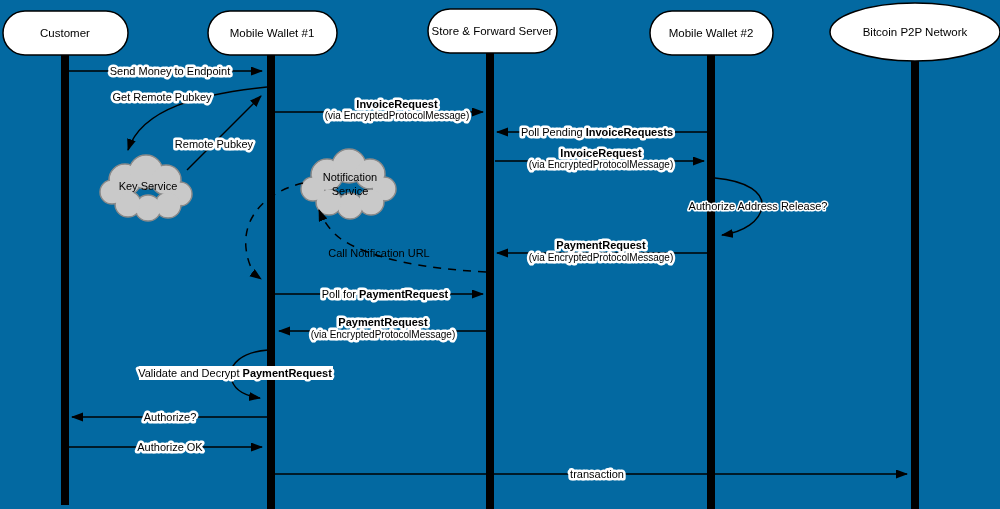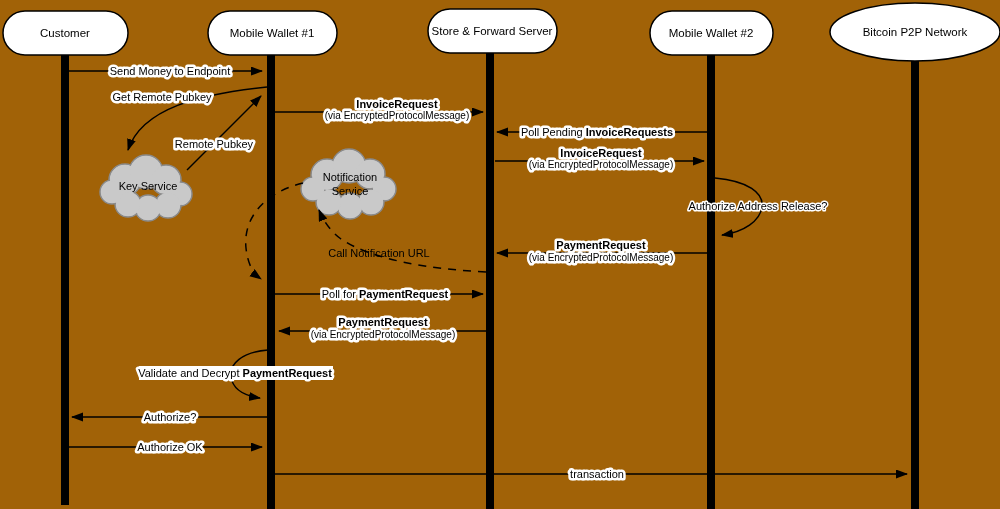--- a/index.html
+++ b/index.html
@@ -1,16 +1,16 @@
 <!DOCTYPE html>
 <html><head>
 <meta charset="utf-8">
 <style>
   html, body { margin: 0; padding: 0; background: #ffffff; }
-  .stage { width: 1000px; height: 509px; position: relative; background: #a16207; }
+  .stage { width: 1000px; height: 509px; position: relative; background: #0369a1; }
   svg { display: block; }
   text {
     font-family: "Liberation Sans", "DejaVu Sans", sans-serif;
     fill: #000;
   }
   .actor-label { font-size: 11.5px; text-anchor: middle; }
   .lbl {
     font-size: 11px; text-anchor: middle;
     paint-order: stroke fill; stroke: #ffffff; stroke-width: 5px; stroke-linejoin: round;
   }

